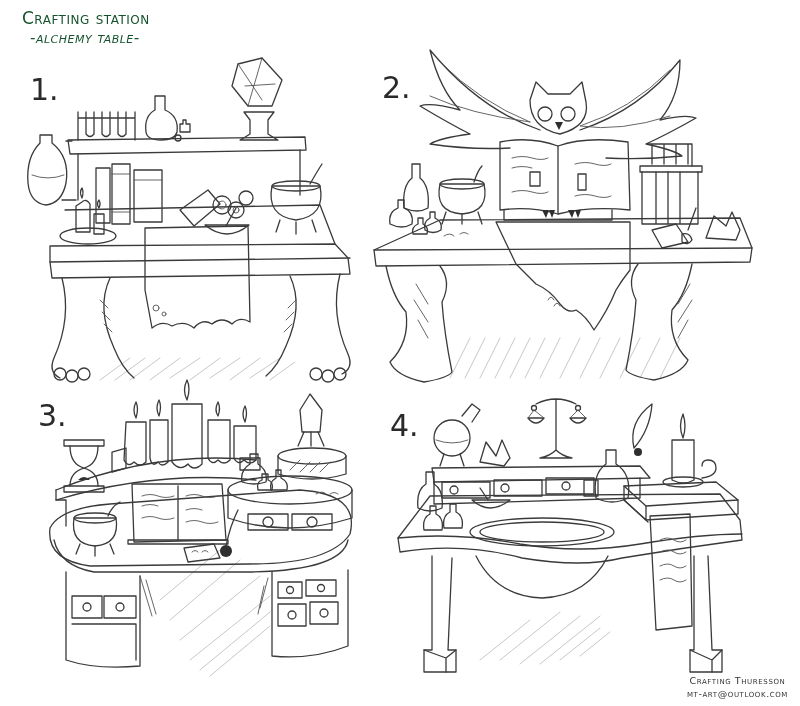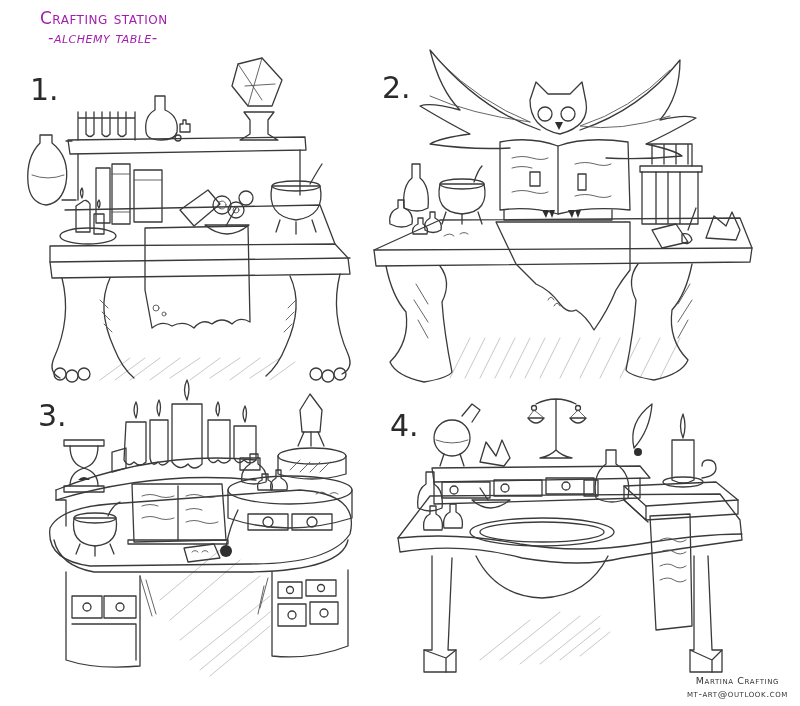--- a/index.html
+++ b/index.html
@@ -1,17 +1,17 @@
 <!DOCTYPE html>
 <html><head>
   <meta charset="utf-8">
   <style>
     html, body { margin: 0; padding: 0; background: #ffffff; }
     body { width: 800px; height: 706px; position: relative; overflow: hidden; font-family: "DejaVu Sans", sans-serif; }
-    .title { position: absolute; left: 40px; top: 8px; color: #a21caf; letter-spacing: 0.5px; }
+    .title { position: absolute; left: 22px; top: 8px; color: #14532d; letter-spacing: 0.5px; }
     .title .l1 { font-size: 17px; font-variant: small-caps; display: block; }
     .title .l2 { font-size: 15px; font-variant: small-caps; display: block; margin-left: 8px; margin-top: 1px; font-style: italic; }
     .num { position: absolute; font-family: "DejaVu Sans", sans-serif; font-size: 30px; color: #2a2a2a; font-weight: normal; }
     .credit { position: absolute; right: 12px; bottom: 6px; text-align: center; font-size: 9.5px; letter-spacing: 0.6px; color: #333; font-variant: small-caps; line-height: 13px; }
     svg.sketch { position: absolute; left: 0; top: 0; }
     .s { fill: none; stroke: #3a3a3a; stroke-width: 1.3; stroke-linecap: round; stroke-linejoin: round; }
     .t { fill: none; stroke: #555; stroke-width: 0.9; stroke-linecap: round; }
     .h { fill: none; stroke: #c8c8c8; stroke-width: 1; stroke-linecap: round; }
     .k { fill: #2e2e2e; stroke: none; }
   </style>
@@ -282,15 +282,15 @@
     <path class="t" d="M660 540 q8 -4 14 0 t12 0 M660 552 q8 -4 14 0 t12 0 M660 566 q8 -4 14 0 t12 0 M660 580 q8 -4 14 0 t12 0"></path>
 
     <path class="s" d="M432 556 L432 650 L424 650 L424 672 L456 672 L456 650 L448 650 L452 558"></path>
     <path class="s" d="M424 650 L446 658 M456 650 L446 658 v14"></path>
     <path class="s" d="M694 556 L694 650 L690 650 L690 672 L722 672 L722 650 L712 650 L708 556"></path>
     <path class="s" d="M690 650 L712 660 v12 M722 650 L712 660"></path>
   </g>
 </svg>
 
 <div class="credit">
-  <div>Martina Crafting</div>
+  <div>Crafting Thuresson</div>
   <div>mt-art@outlook.com</div>
 </div>
 
 </body></html>

